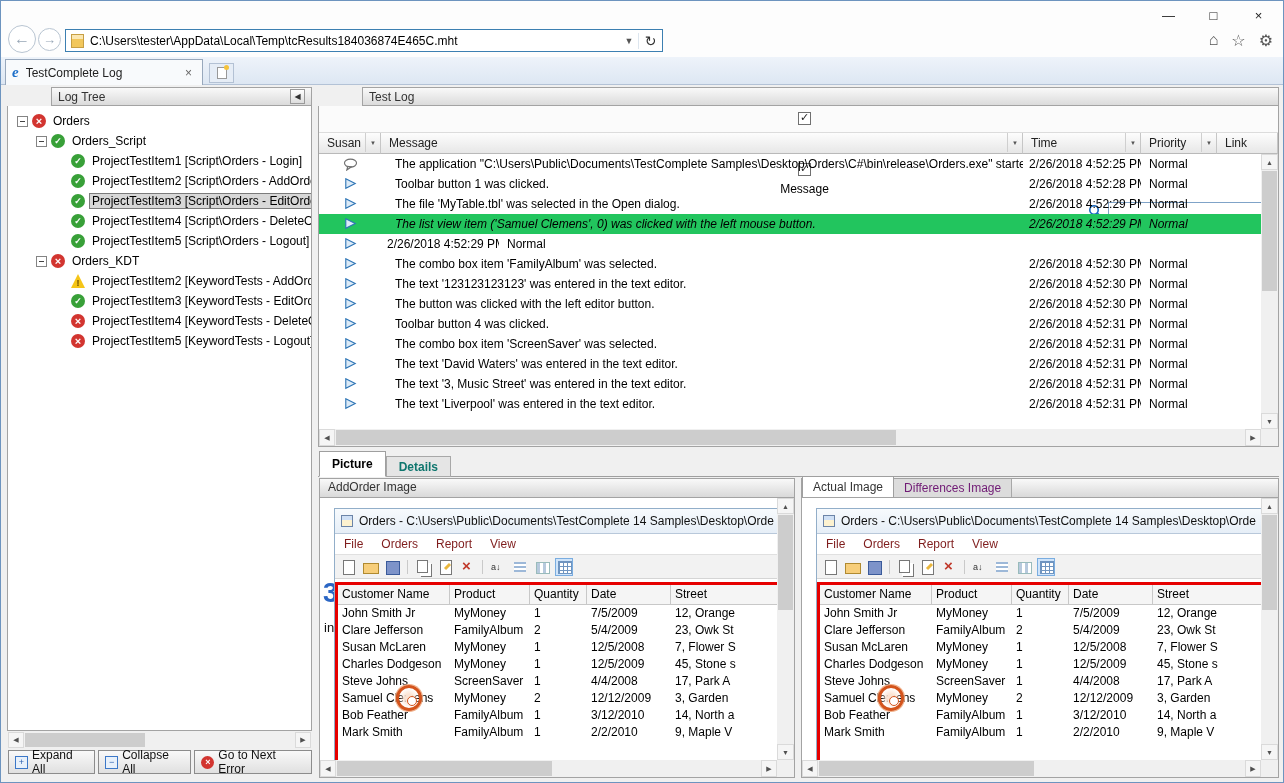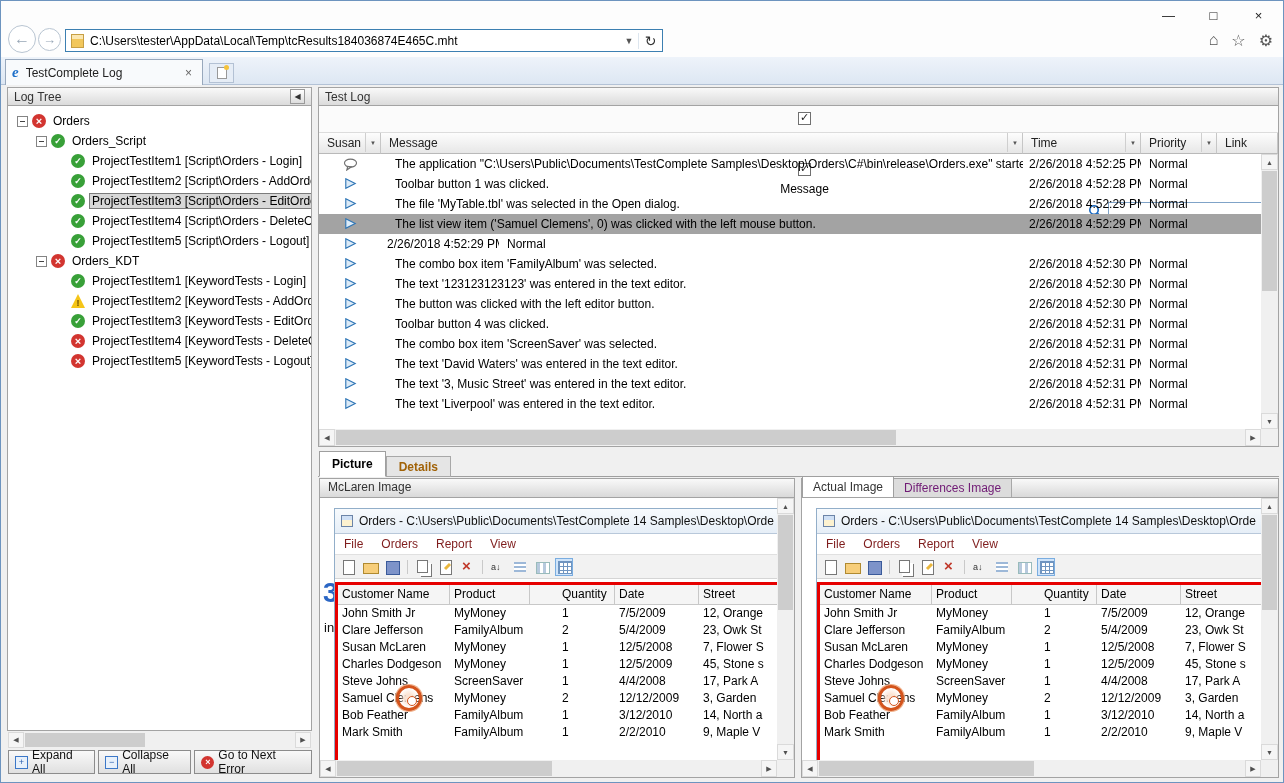--- a/index.html
+++ b/index.html
@@ -25,21 +25,21 @@
   .tabbar { position:absolute; top:56px; left:0; right:0; height:28px; background:linear-gradient(#eef3fa,#dde7f3); border-bottom:1px solid #b3c2d6; }
   .tab { position:absolute; left:4px; top:2px; width:198px; height:26px; background:#f8fafc; border:1px solid #98a8bc; border-bottom:none; display:flex; align-items:center; padding:0 6px; font-size:12px; }
   .fav { color:#1d6fc9; font-weight:bold; font-style:italic; font-size:15px; margin-right:7px; font-family:"Liberation Serif",serif; }
   .tabtitle { flex:1; color:#222; white-space:nowrap; overflow:hidden; }
   .tabx { color:#666; font-size:12px; padding:1px 4px; }
   .newtab { position:absolute; left:208px; top:6px; width:25px; height:20px; background:#e6edf6; border:1px solid #b3c1d4; display:flex; align-items:center; justify-content:center; }
   .newtab .pg { width:10px; height:12px; background:#fff; border:1px solid #999; position:relative; }
   .newtab .pg::after { content:""; position:absolute; right:-3px; top:-3px; width:5px; height:5px; background:#f5c33b; border-radius:50%; }
 
   
-  .phead { height:19px; background:linear-gradient(#f9f9f9,#dbdbdb); border:1px solid #a3a3a3; display:flex; align-items:center; padding:0 6px; font-size:12px; color:#333; }
+  .phead { height:19px; background:linear-gradient(#f9f9f9,#dbdbdb); border:1px solid #a3a3a3; display:flex; align-items:center; padding:0 6px; font-size:12px; color:#333;margin-left:44px; }
   .collapsebtn { margin-left:auto; width:15px; height:15px; border:1px solid #9a9a9a; background:linear-gradient(#fff,#ddd); font-size:8px; display:flex; align-items:center; justify-content:center; color:#333; }
 
   
   .sar { display:flex; align-items:center; justify-content:center; font-size:7px; color:#505050; background:#f5f5f5; border:1px solid #dadada; }
   .sth { background:#cdcdcd; }
   .hsb { background:#f0f0f0; position:absolute; }
   .hsb .lf { position:absolute; left:0; top:0; bottom:0; width:16px; }
   .hsb .rt { position:absolute; right:0; top:0; bottom:0; width:16px; }
   .hsb .sth { position:absolute; top:1px; bottom:1px; }
   .vsb { background:#f0f0f0; position:absolute; }
@@ -77,40 +77,40 @@
   .cb.on::after { content:"✓"; position:absolute; left:1px; top:-2px; font-size:11px; color:#222; }
   .gap24 { width:24px; }
   .searchwrap { margin-left:auto; display:flex; align-items:center; gap:5px; margin-right:8px; }
   .searchwrap input { width:162px; height:19px; border:1px solid #7fa3c8; font-size:12px; padding:0 4px; font-family:"Liberation Sans",sans-serif; }
   .tlhead { position:absolute; top:27px; left:0; right:0; height:21px; display:flex; }
   .hc { background:linear-gradient(#fdfdfd,#e7e7e7); border-right:1px solid #c6c6c6; border-bottom:1px solid #b9b9b9; font-size:12px; color:#222; display:flex; align-items:center; padding-left:8px; position:relative; }
   .hc .fl { position:absolute; right:0; top:0; bottom:1px; width:15px; border-left:1px solid #cfcfcf; display:flex; align-items:center; justify-content:center; font-size:6px; color:#555; background:linear-gradient(#fdfdfd,#e7e7e7); }
   .w-type{width:62px;} .w-msg{width:642px;} .w-time{width:118px;} .w-pri{width:76px;} .w-link{flex:1;}
   .tlrows { position:absolute; top:48px; left:0; right:17px; bottom:17px; overflow:hidden; }
   .lrow { height:20px; display:flex; align-items:center; font-size:12px; color:#000; }
-  .lrow.sel { background:#a3a3a3; }
+  .lrow.sel { background:#22c55e;font-style:italic; }
   .lrow .cell { white-space:nowrap; overflow:hidden; flex:none; }
   .lrow .ctype { width:62px; display:flex; align-items:center; justify-content:center; }
   .lrow .cmsg { width:642px; padding-left:14px; }
   .lrow .ctime { width:118px; padding-left:6px; }
   .lrow .cpri { width:76px; padding-left:8px; }
   .lrow .clink { flex:1; }
   .lrow .ic { display:none; }
   .lrow.event .ic-event { display:block; }
   .lrow.message .ic-message { display:block; }
   .tlvscroll { top:48px; right:0; width:17px; bottom:17px; }
   .tlvscroll .sth { top:17px; height:120px; }
   .tlhscroll { bottom:0; left:0; right:17px; height:17px; }
   .tlhscroll .sth { left:17px; width:560px; }
 
   
   .botwrap { position:absolute; left:317px; top:449px; width:961px; height:27px; border-bottom:1px solid #9f9f9f; display:flex; align-items:flex-end; padding-left:1px; }
   .btab { font-size:12px; display:flex; align-items:center; padding:0 12px;font-weight:bold; }
   .btab.active { height:26px; background:#fff; border:1px solid #9f9f9f; border-bottom:1px solid #fff; margin-bottom:-1px; z-index:2; }
-  .btab.idle { height:21px; background:#e5e5e5; border:1px solid #a8a8a8; margin-bottom:-1px; color:#a16207;margin-top:20px; }
+  .btab.idle { height:21px; background:#e5e5e5; border:1px solid #a8a8a8; margin-bottom:-1px; color:#0f766e;margin-top:20px; }
 
   
   .ipanel { position:absolute; top:477px; height:300px; }
   .expected { left:318px; width:476px; }
   .actual { left:800px; width:478px; }
   .iphead { height:20px; background:linear-gradient(#f9f9f9,#d9d9d9); border:1px solid #a3a3a3; display:flex; align-items:flex-end; font-size:12px; color:#333; }
   .iphead .lab { padding:0 8px 3px 8px; }
   .atab { height:20px; display:flex; align-items:center; padding:0 10px; font-size:12px; }
   .atab.active { background:#fff; border-right:1px solid #9f9f9f; border-left:1px solid #9f9f9f; height:20px; }
   .atab.idle { background:#dcdcdc; border-right:1px solid #a8a8a8; height:18px; color:#701a75; }
@@ -145,21 +145,21 @@
   .ti.grid { background:#cfe4fa; outline:1px solid #7aade0; }
   .ti.grid::after { left:2px; top:2px; width:12px; height:11px; background:
       repeating-linear-gradient(#6f94c0 0 1px,transparent 1px 4px),
       repeating-linear-gradient(90deg,#6f94c0 0 1px,transparent 1px 4px); border:1px solid #6f94c0; background-color:#fff; }
   .tsep { width:1px; height:14px; background:#c9c9c9; margin:0 1px; flex:none; }
   .oredbox { margin-top:3px; border:3px solid #e60000; height:235px; background:#fff; position:relative; overflow:hidden; }
   .oghead { display:flex; height:20px; background:#f5f5f5; border-bottom:1px solid #c8c8c8; }
   .ogh { font-size:12px; color:#000; line-height:19px; padding-left:4px; border-right:1px solid #c8c8c8; white-space:nowrap; overflow:hidden; flex:none; }
   .ogr { display:flex; height:17px; }
   .ogc { font-size:12px; color:#000; line-height:17px; padding-left:4px; white-space:nowrap; overflow:hidden; flex:none; }
-  .c0{width:112px;} .c1{width:80px;} .c2{width:57px;margin-left:28px;} .c3{width:84px;} .c4{width:200px;}
+  .c0{width:112px;} .c1{width:80px;} .c2{width:57px;} .c3{width:84px;} .c4{width:200px;}
   .curring { position:absolute; left:58px; top:100px; width:26px; height:26px; border:3px solid #d4541c; border-radius:50%; box-shadow:0 0 0 1px #f0b088; background:radial-gradient(circle,#fbe3d2 25%, rgba(255,255,255,0) 70%); z-index:5; }
   .curring::after { content:""; position:absolute; left:8px; top:8px; width:8px; height:8px; background:#fff; border:1px solid #d4541c; border-radius:50%; }
 </style>
 </head>
 <body>
 
 <div class="screen">
 
   <div class="chrome">
     <div class="navbtn back">←</div>
@@ -241,25 +241,20 @@
           <span class="sicon"></span>
           <span class="tlbl">ProjectTestItem5 [Script\Orders - Logout]</span>
         </div>
 
         <div class="titem l1 err hasbox">
           <span class="tbox"></span>
           <span class="sicon"></span>
           <span class="tlbl">Orders_KDT</span>
         </div>
 
-        <div class="titem l2 ok">
-
-          <span class="sicon"></span>
-          <span class="tlbl">ProjectTestItem1 [KeywordTests - Login]</span>
-        </div>
 
         <div class="titem l2 warn">
 
           <span class="sicon"></span>
           <span class="tlbl">ProjectTestItem2 [KeywordTests - AddOrder]</span>
         </div>
 
         <div class="titem l2 ok">
 
           <span class="sicon"></span>
@@ -531,21 +526,21 @@
     </div>
   </div>
 
   <div class="botwrap">
     <div class="btab active">Picture</div>
     <div class="btab idle">Details</div>
   </div>
 
   <div class="ipanel expected">
     <div class="iphead">
-      <span class="lab">McLaren Image</span>
+      <span class="lab">AddOrder Image</span>
     </div>
     <div class="ipbody">
       <div class="vp">
         <span class="frag-num">3</span>
         <span class="frag-word">in</span>
         <div>
   <div class="oapp">
     <div class="otitle">
       <span class="oicon"></span>
       <span>Orders - C:\Users\Public\Documents\TestComplete 14 Samples\Desktop\Orde</span>

